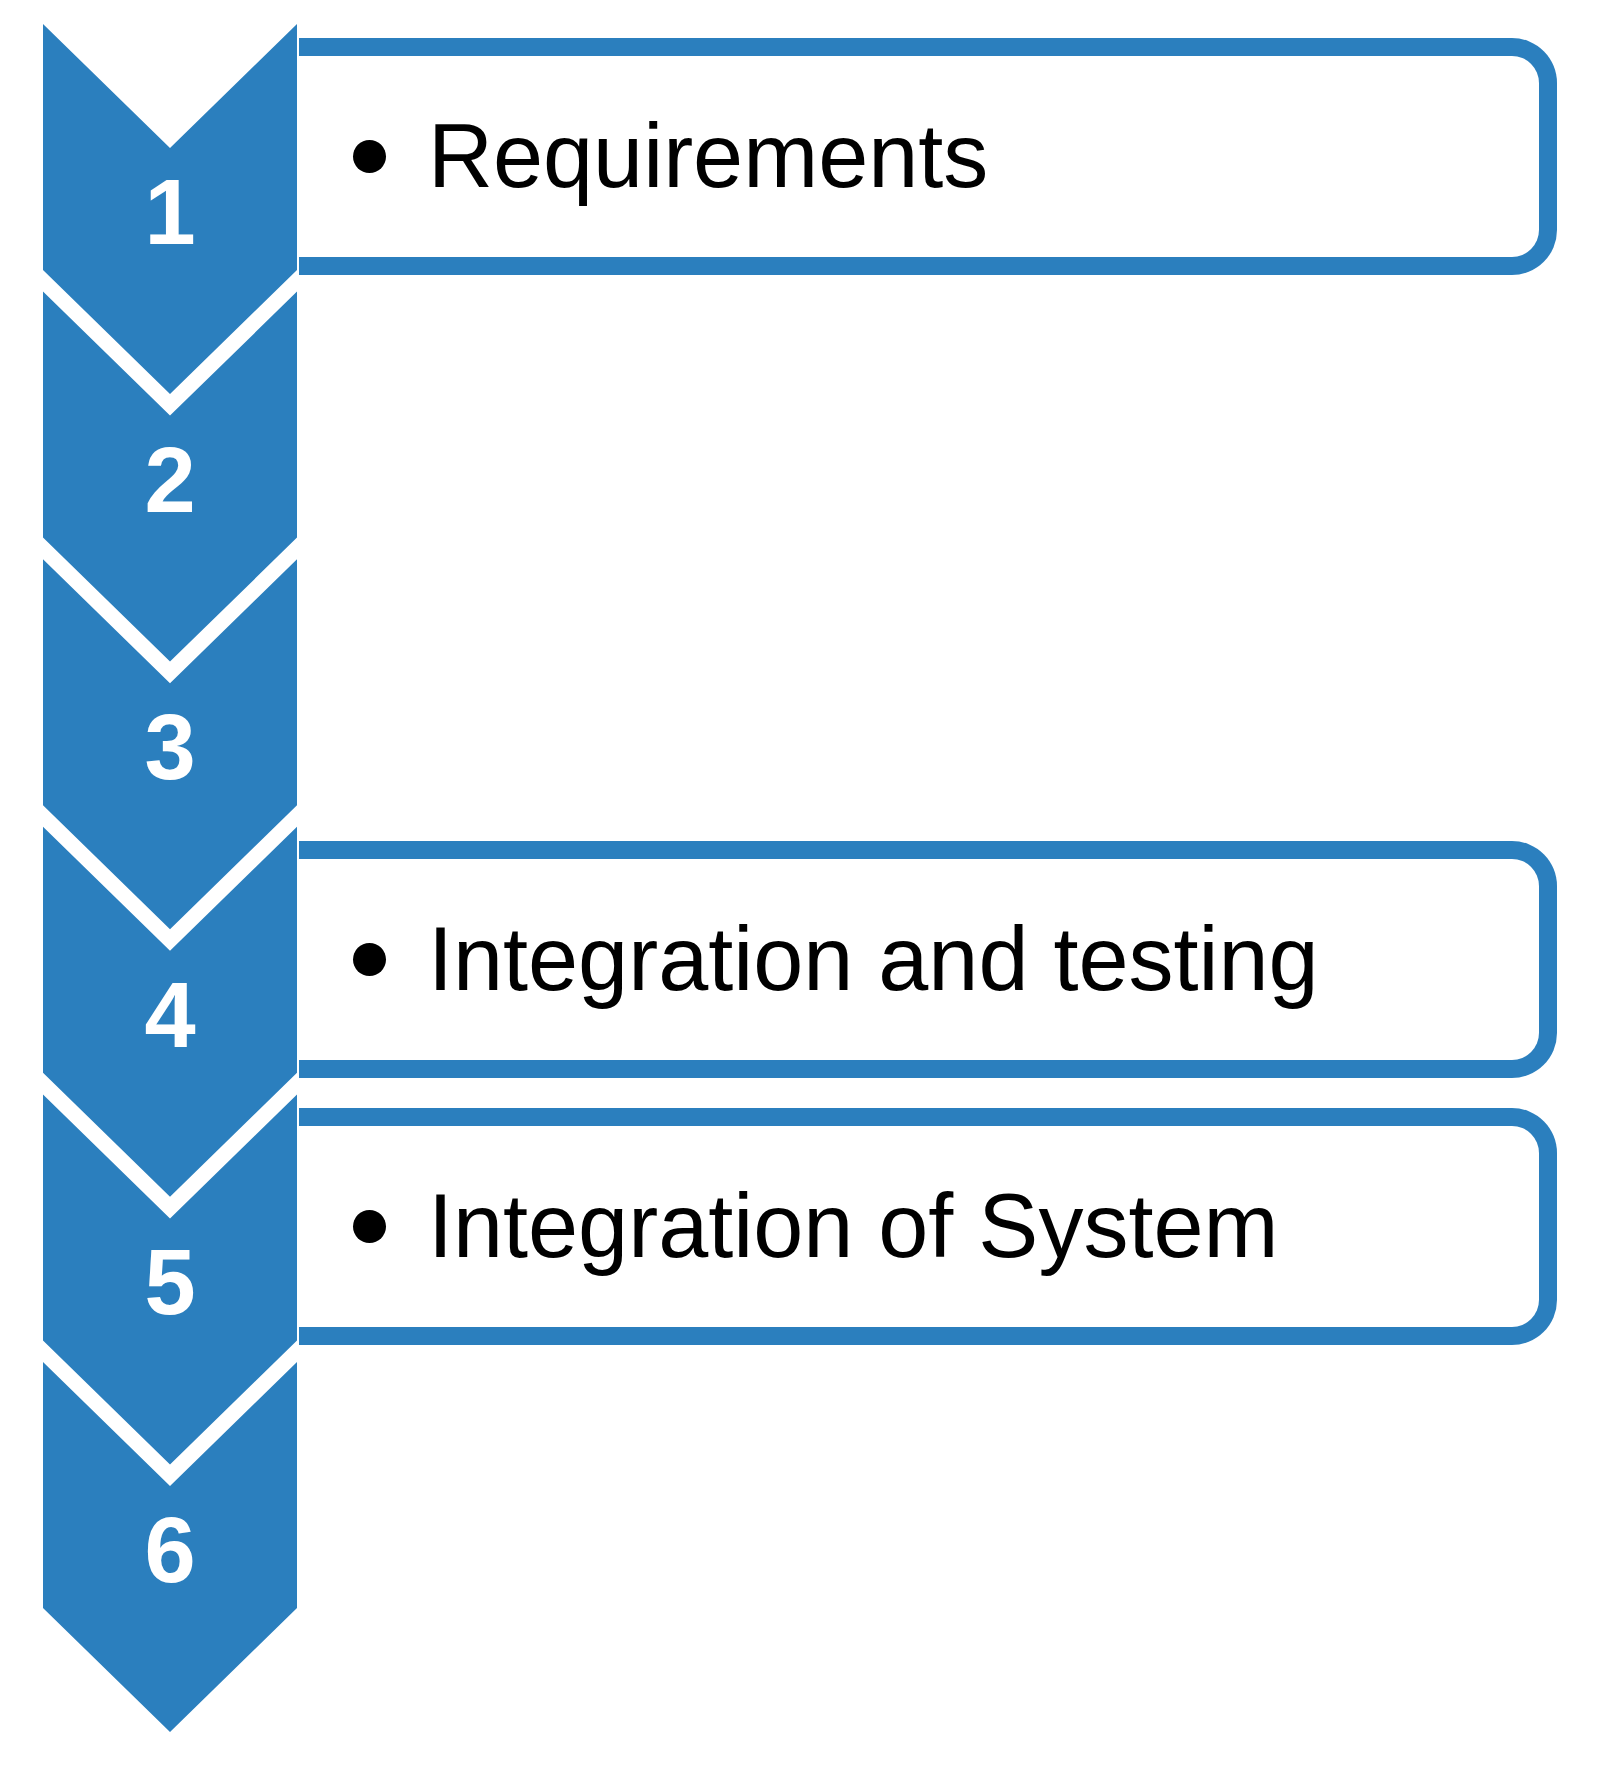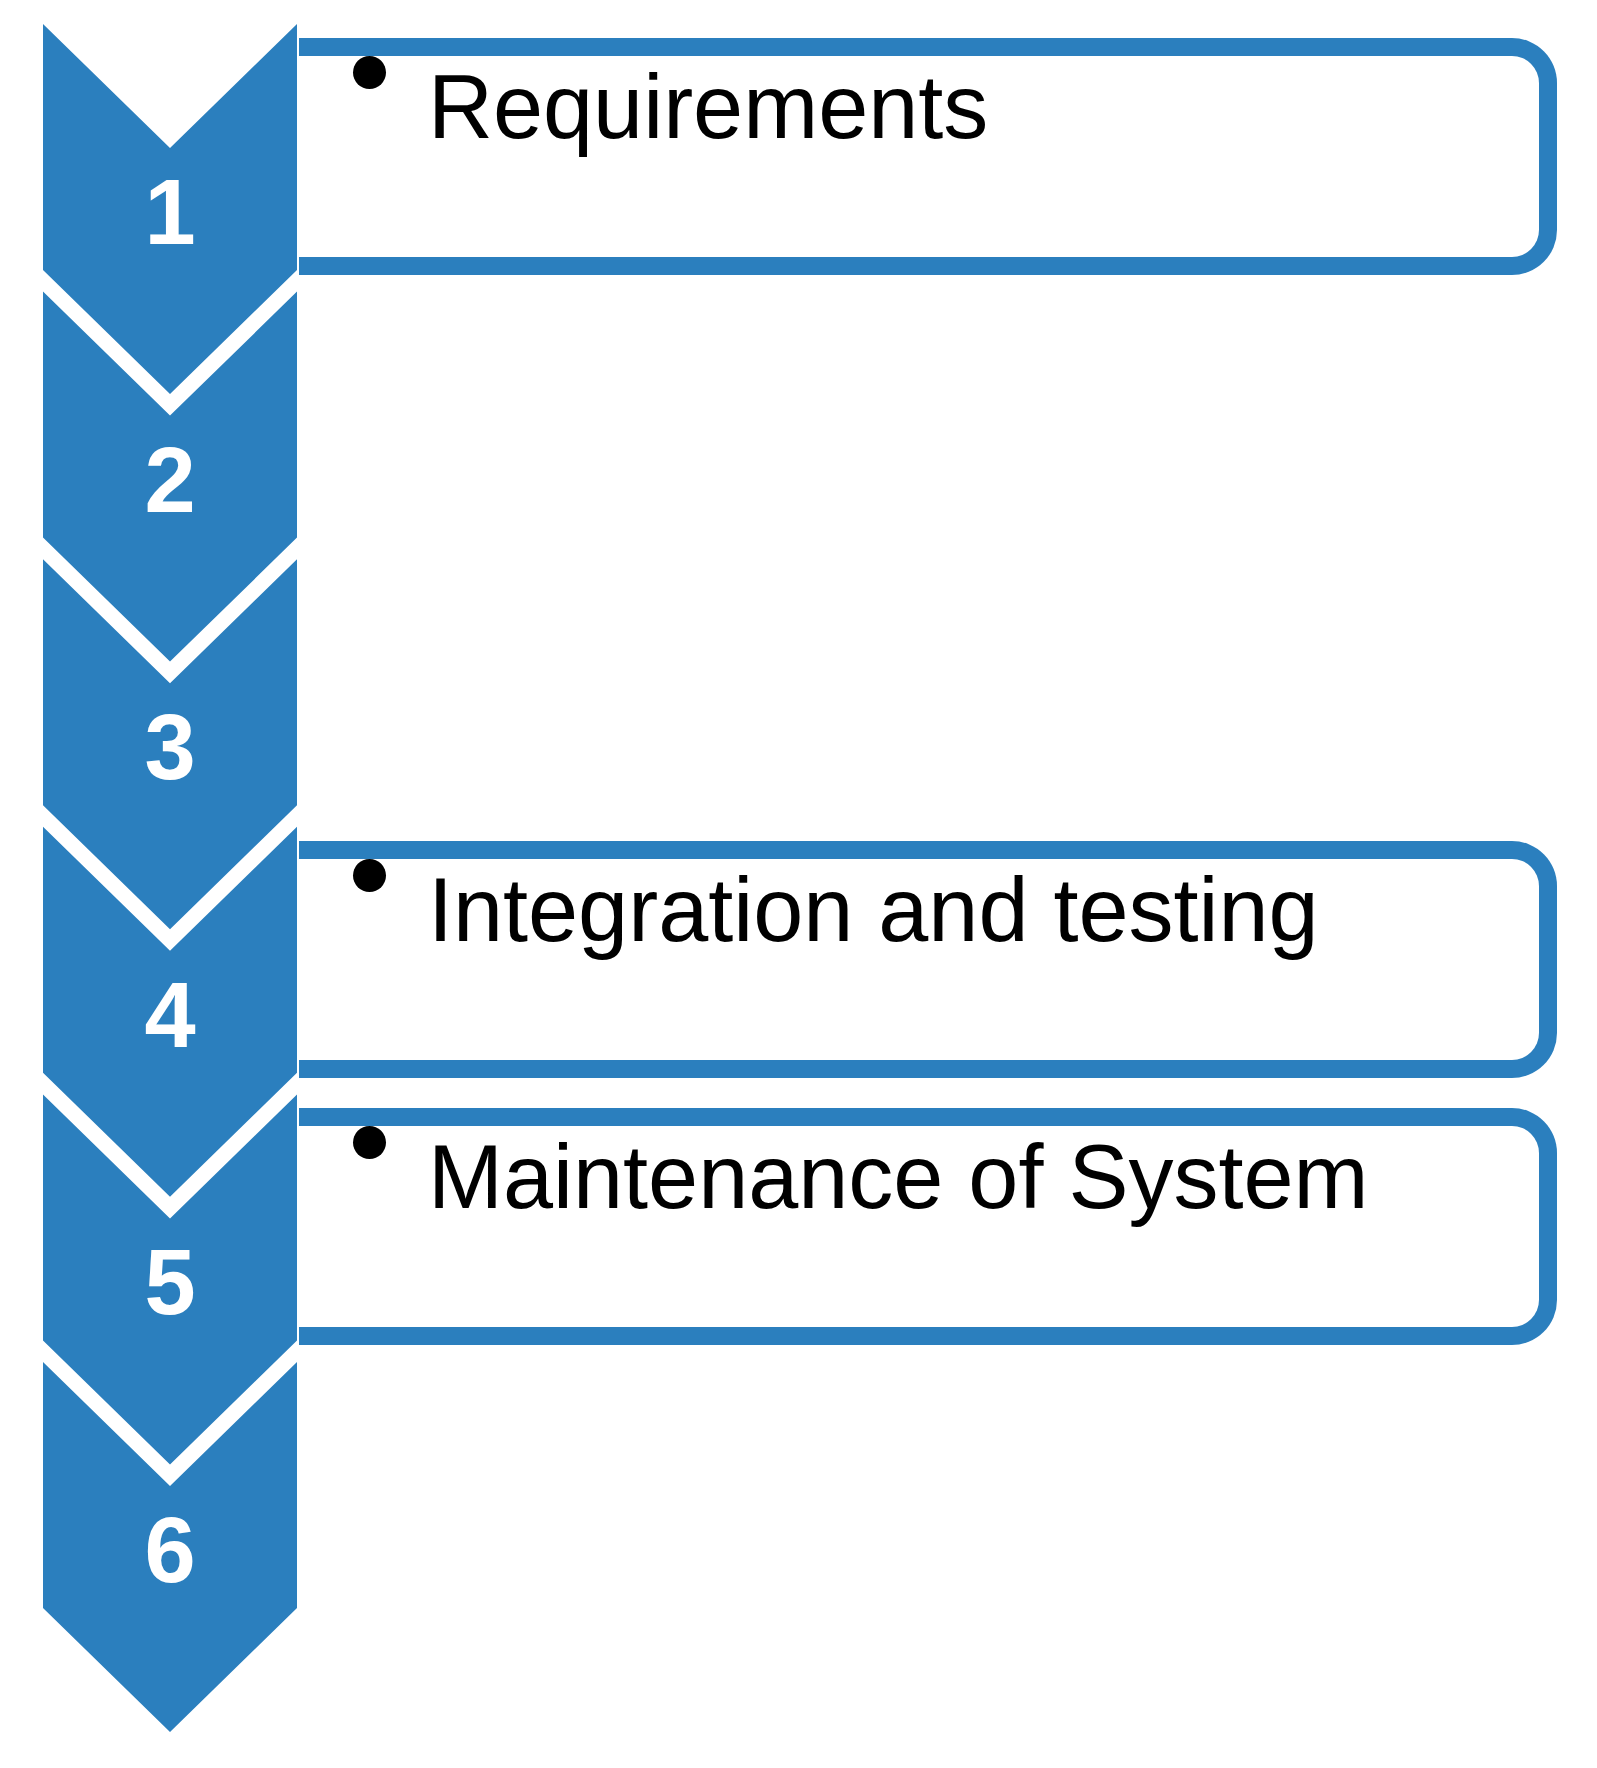--- a/index.html
+++ b/index.html
@@ -33,21 +33,21 @@
 
   
   .box {
     position: absolute;
     left: 299px; width: 1258px; height: 237px;
     background: #ffffff;
     border: 18px solid var(--accent);
     border-left: none;
     border-radius: 0 45px 45px 0;
     display: flex;
-    align-items: flex-start;
+    align-items: center;
     padding-left: 54px;
   }
   .bullet {
     flex: none;
     width: 33px; height: 33px;
     border-radius: 50%;
     background: #000000;
     margin-right: 42px;
   }
   .label {
@@ -84,17 +84,17 @@
 
 
 
   <div class="box" style="top:840.8px">
     <span class="bullet"></span>
     <span class="label">Integration and testing</span>
   </div>
 
   <div class="box" style="top:1108.4px">
     <span class="bullet"></span>
-    <span class="label">Maintenance of System</span>
+    <span class="label">Integration of System</span>
   </div>
 
 
 </div>
 
 </body></html>

